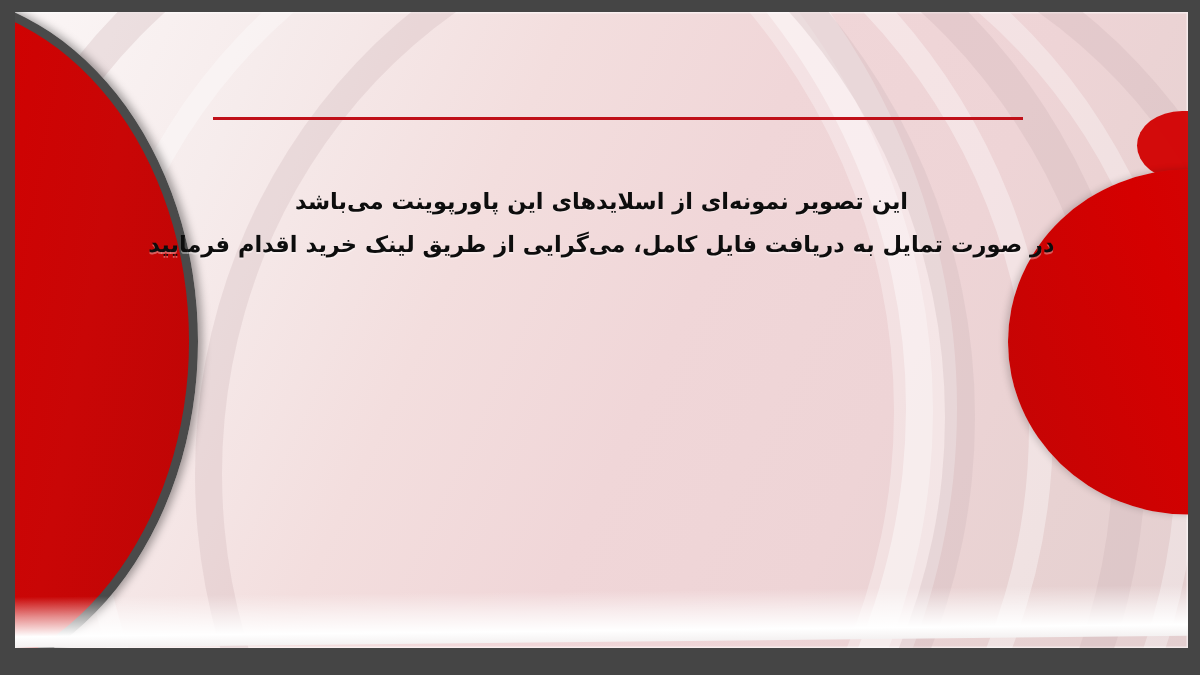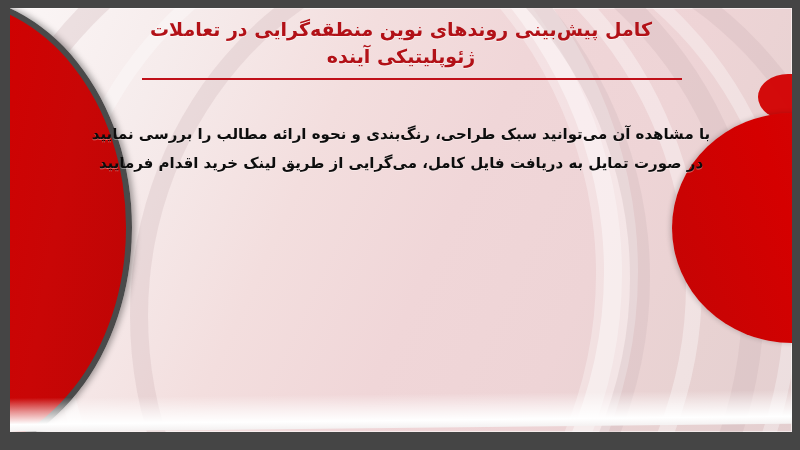--- a/index.html
+++ b/index.html
@@ -129,26 +129,22 @@
       <div class="arc" style="left:160px;top:40px;width:800px;height:800px;border-width:16px;border-color:rgba(255,255,255,.36);"></div>
       <div class="arc" style="left:250px;top:60px;width:760px;height:780px;border-width:22px;border-color:rgba(205,180,183,.30);"></div>
       <div class="arc" style="left:340px;top:80px;width:720px;height:760px;border-width:14px;border-color:rgba(255,255,255,.32);"></div>
       <div class="arc" style="left:420px;top:100px;width:700px;height:740px;border-width:18px;border-color:rgba(200,175,178,.26);"></div>
     </div>
 
     <div class="corner-sliver"></div>
     <div class="right-ellipse"></div>
     <div class="left-ellipse"></div>
 
-    <div class="title-block">
-      <div class="title-line">کامل پیش‌بینی روندهای نوین منطقه‌گرایی در تعاملات</div>
-      <div class="title-line">ژئوپلیتیکی آینده</div>
-    </div>
     <div class="title-rule"></div>
 
     <div class="body-block">
-      <div class="body-line">با مشاهده آن می‌توانید سبک طراحی، رنگ‌بندی و نحوه ارائه مطالب را بررسی نمایید</div>
+      <div class="body-line">این تصویر نمونه‌ای از اسلایدهای این پاورپوینت می‌باشد</div>
       <div class="body-line">در صورت تمایل به دریافت فایل کامل، می‌گرایی از طریق لینک خرید اقدام فرمایید</div>
     </div>
 
     <div class="bottom-band"></div>
   </div>
 </div>
 
 </body></html>

